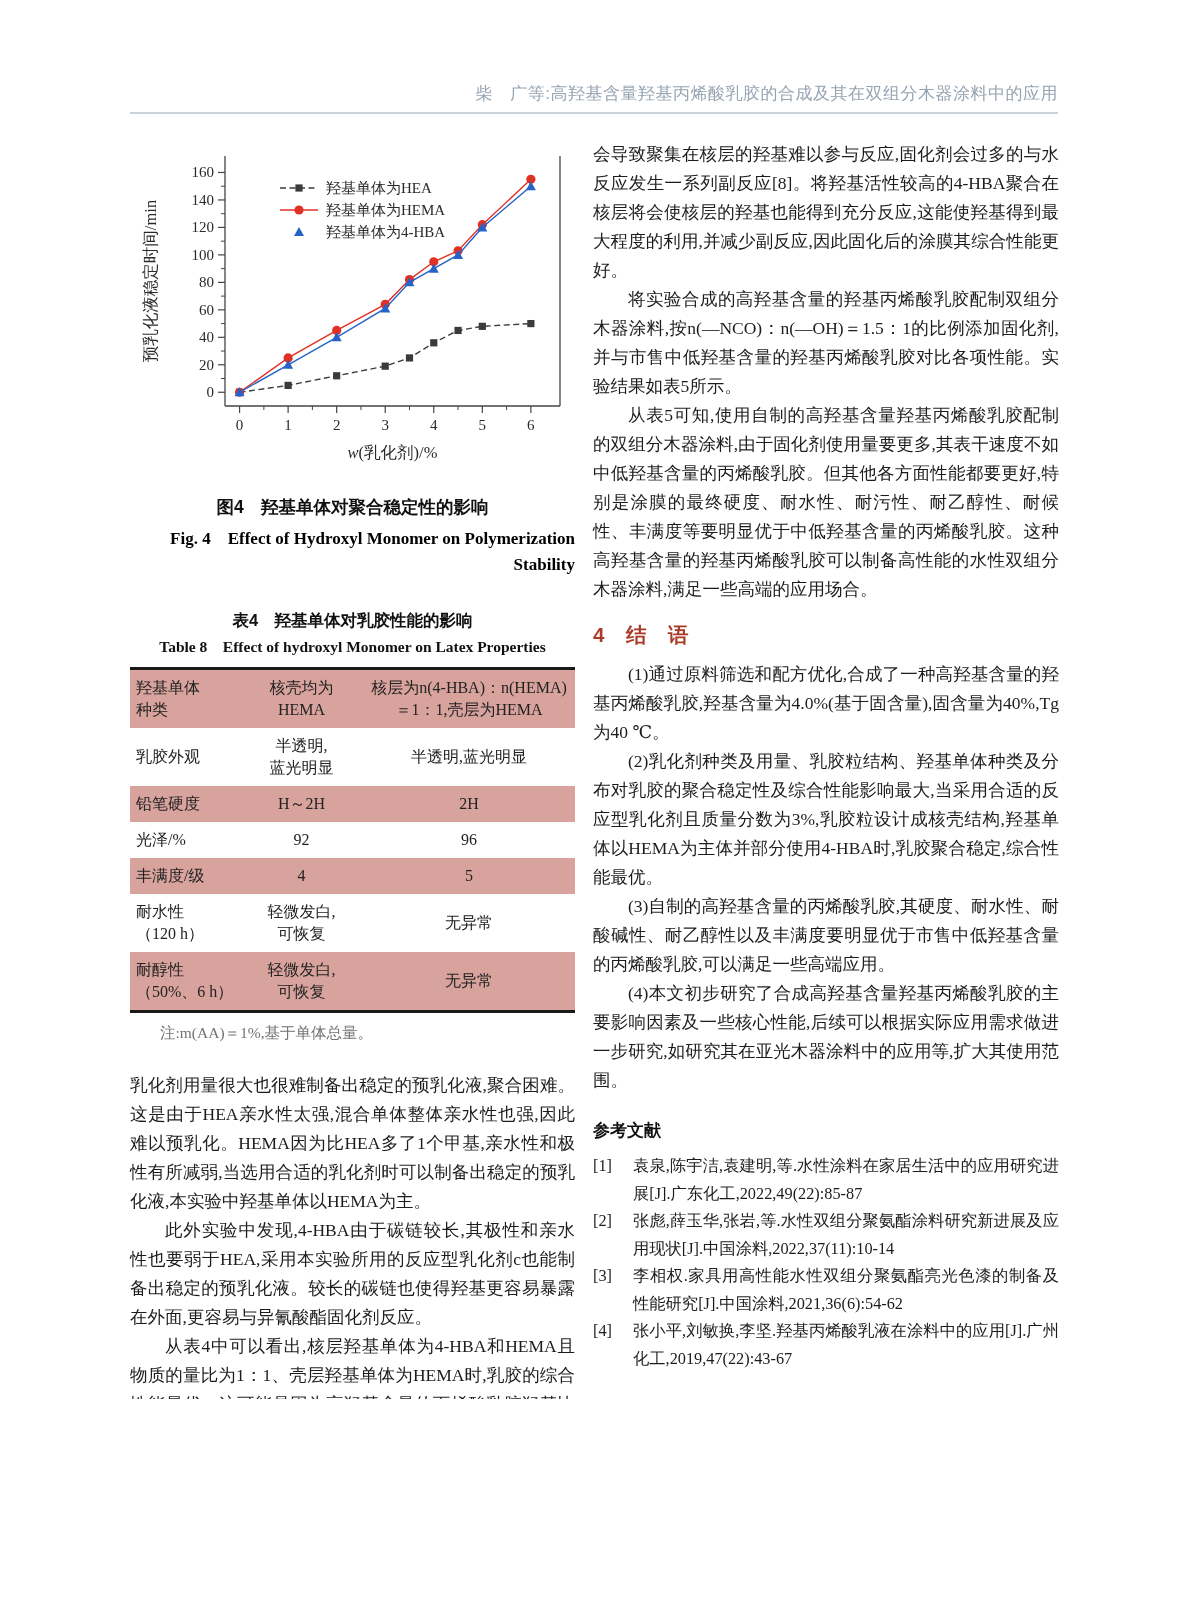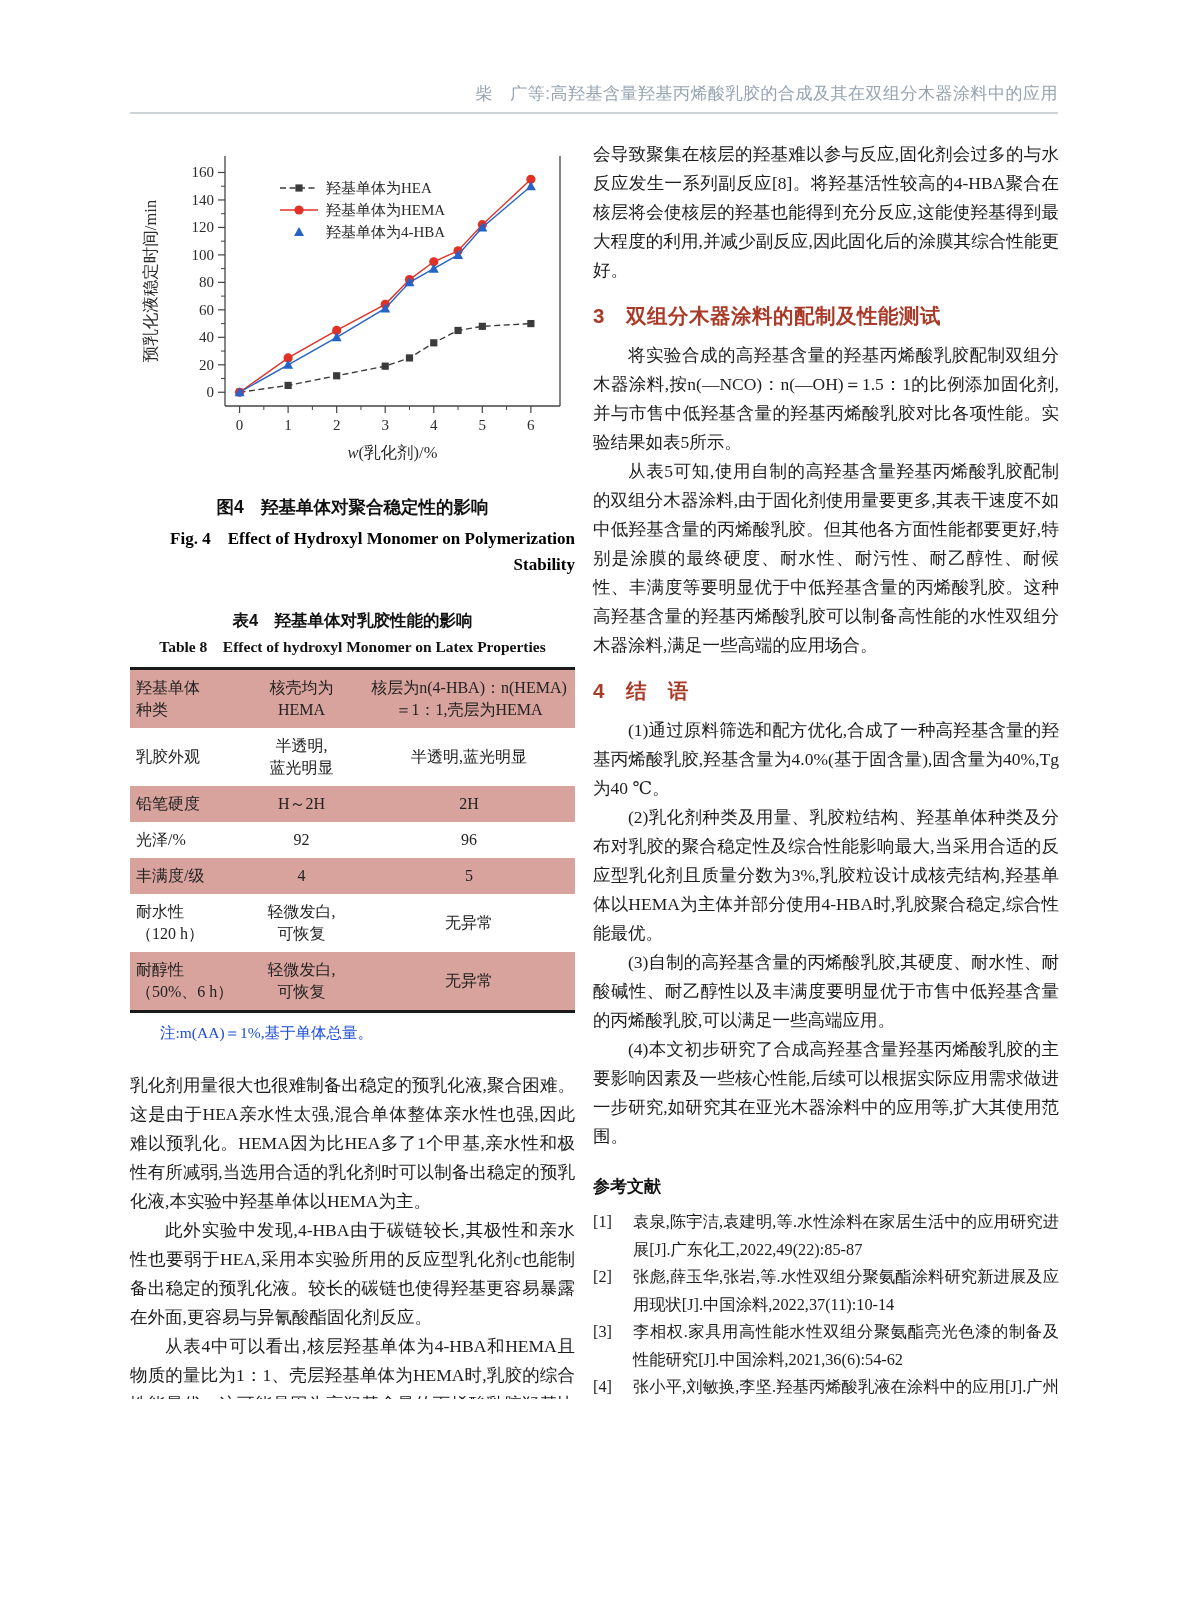--- a/index.html
+++ b/index.html
@@ -40,21 +40,21 @@
     border-top:3px solid #1a1a1a; border-bottom:3px solid #1a1a1a;
     font-size:16px; color:#222;
   }
   table.tbl th, table.tbl td {
     font-weight:normal; text-align:center; vertical-align:middle;
     padding:7px 4px; line-height:22px; white-space:pre-line;
   }
   table.tbl th:first-child, table.tbl td:first-child { text-align:left; padding-left:6px; width:100px; }
   table.tbl th:nth-child(2), table.tbl td:nth-child(2) { width:115px; }
   tr.pink { background:#d9a39d; }
-  .tbl-note { color:#1d4ed8; font-size:15.5px; margin-top:10px; padding-left:30px; }
+  .tbl-note { color:#737373; font-size:15.5px; margin-top:10px; padding-left:30px; }
 
   .body-p {
     font-size:17.5px; line-height:29px; text-align:justify; text-justify:inter-ideograph;
     margin:0; text-indent:2em; color:#1c1c1c;
   }
   .noindent { text-indent:0; }
   .mt { margin-top:27px; }
 
   .sec-h {
     color:#a93a28; font-size:20.5px; font-weight:bold;
@@ -240,21 +240,20 @@
     <div class="tbl-note">注:m(AA)＝1%,基于单体总量。</div>
 
     <p class="body-p noindent mt">乳化剂用量很大也很难制备出稳定的预乳化液,聚合困难。这是由于HEA亲水性太强,混合单体整体亲水性也强,因此难以预乳化。HEMA因为比HEA多了1个甲基,亲水性和极性有所减弱,当选用合适的乳化剂时可以制备出稳定的预乳化液,本实验中羟基单体以HEMA为主。</p>
     <p class="body-p">此外实验中发现,4-HBA由于碳链较长,其极性和亲水性也要弱于HEA,采用本实验所用的反应型乳化剂c也能制备出稳定的预乳化液。较长的碳链也使得羟基更容易暴露在外面,更容易与异氰酸酯固化剂反应。</p>
     <p class="body-p">从表4中可以看出,核层羟基单体为4-HBA和HEMA且物质的量比为1：1、壳层羟基单体为HEMA时,乳胶的综合性能最优。这可能是因为高羟基含量的丙烯酸乳胶羟基比较密集,其中暴露在壳层的羟基会优先和异氰酸酯固化剂反应形成交联网络结构,这</p>
   </div>
 
   <div class="col col-right">
     <p class="body-p noindent">会导致聚集在核层的羟基难以参与反应,固化剂会过多的与水反应发生一系列副反应[8]。将羟基活性较高的4-HBA聚合在核层将会使核层的羟基也能得到充分反应,这能使羟基得到最大程度的利用,并减少副反应,因此固化后的涂膜其综合性能更好。</p>
 
-    <h2 class="sec-h">3　双组分木器涂料的配制及性能测试</h2>
     <p class="body-p">将实验合成的高羟基含量的羟基丙烯酸乳胶配制双组分木器涂料,按n(—NCO)：n(—OH)＝1.5：1的比例添加固化剂,并与市售中低羟基含量的羟基丙烯酸乳胶对比各项性能。实验结果如表5所示。</p>
     <p class="body-p">从表5可知,使用自制的高羟基含量羟基丙烯酸乳胶配制的双组分木器涂料,由于固化剂使用量要更多,其表干速度不如中低羟基含量的丙烯酸乳胶。但其他各方面性能都要更好,特别是涂膜的最终硬度、耐水性、耐污性、耐乙醇性、耐候性、丰满度等要明显优于中低羟基含量的丙烯酸乳胶。这种高羟基含量的羟基丙烯酸乳胶可以制备高性能的水性双组分木器涂料,满足一些高端的应用场合。</p>
 
     <h2 class="sec-h">4　结　语</h2>
     <p class="body-p">(1)通过原料筛选和配方优化,合成了一种高羟基含量的羟基丙烯酸乳胶,羟基含量为4.0%(基于固含量),固含量为40%,Tg为40 ℃。</p>
     <p class="body-p">(2)乳化剂种类及用量、乳胶粒结构、羟基单体种类及分布对乳胶的聚合稳定性及综合性能影响最大,当采用合适的反应型乳化剂且质量分数为3%,乳胶粒设计成核壳结构,羟基单体以HEMA为主体并部分使用4-HBA时,乳胶聚合稳定,综合性能最优。</p>
     <p class="body-p">(3)自制的高羟基含量的丙烯酸乳胶,其硬度、耐水性、耐酸碱性、耐乙醇性以及丰满度要明显优于市售中低羟基含量的丙烯酸乳胶,可以满足一些高端应用。</p>
     <p class="body-p">(4)本文初步研究了合成高羟基含量羟基丙烯酸乳胶的主要影响因素及一些核心性能,后续可以根据实际应用需求做进一步研究,如研究其在亚光木器涂料中的应用等,扩大其使用范围。</p>
 
     <div class="refs-title">参考文献</div>

